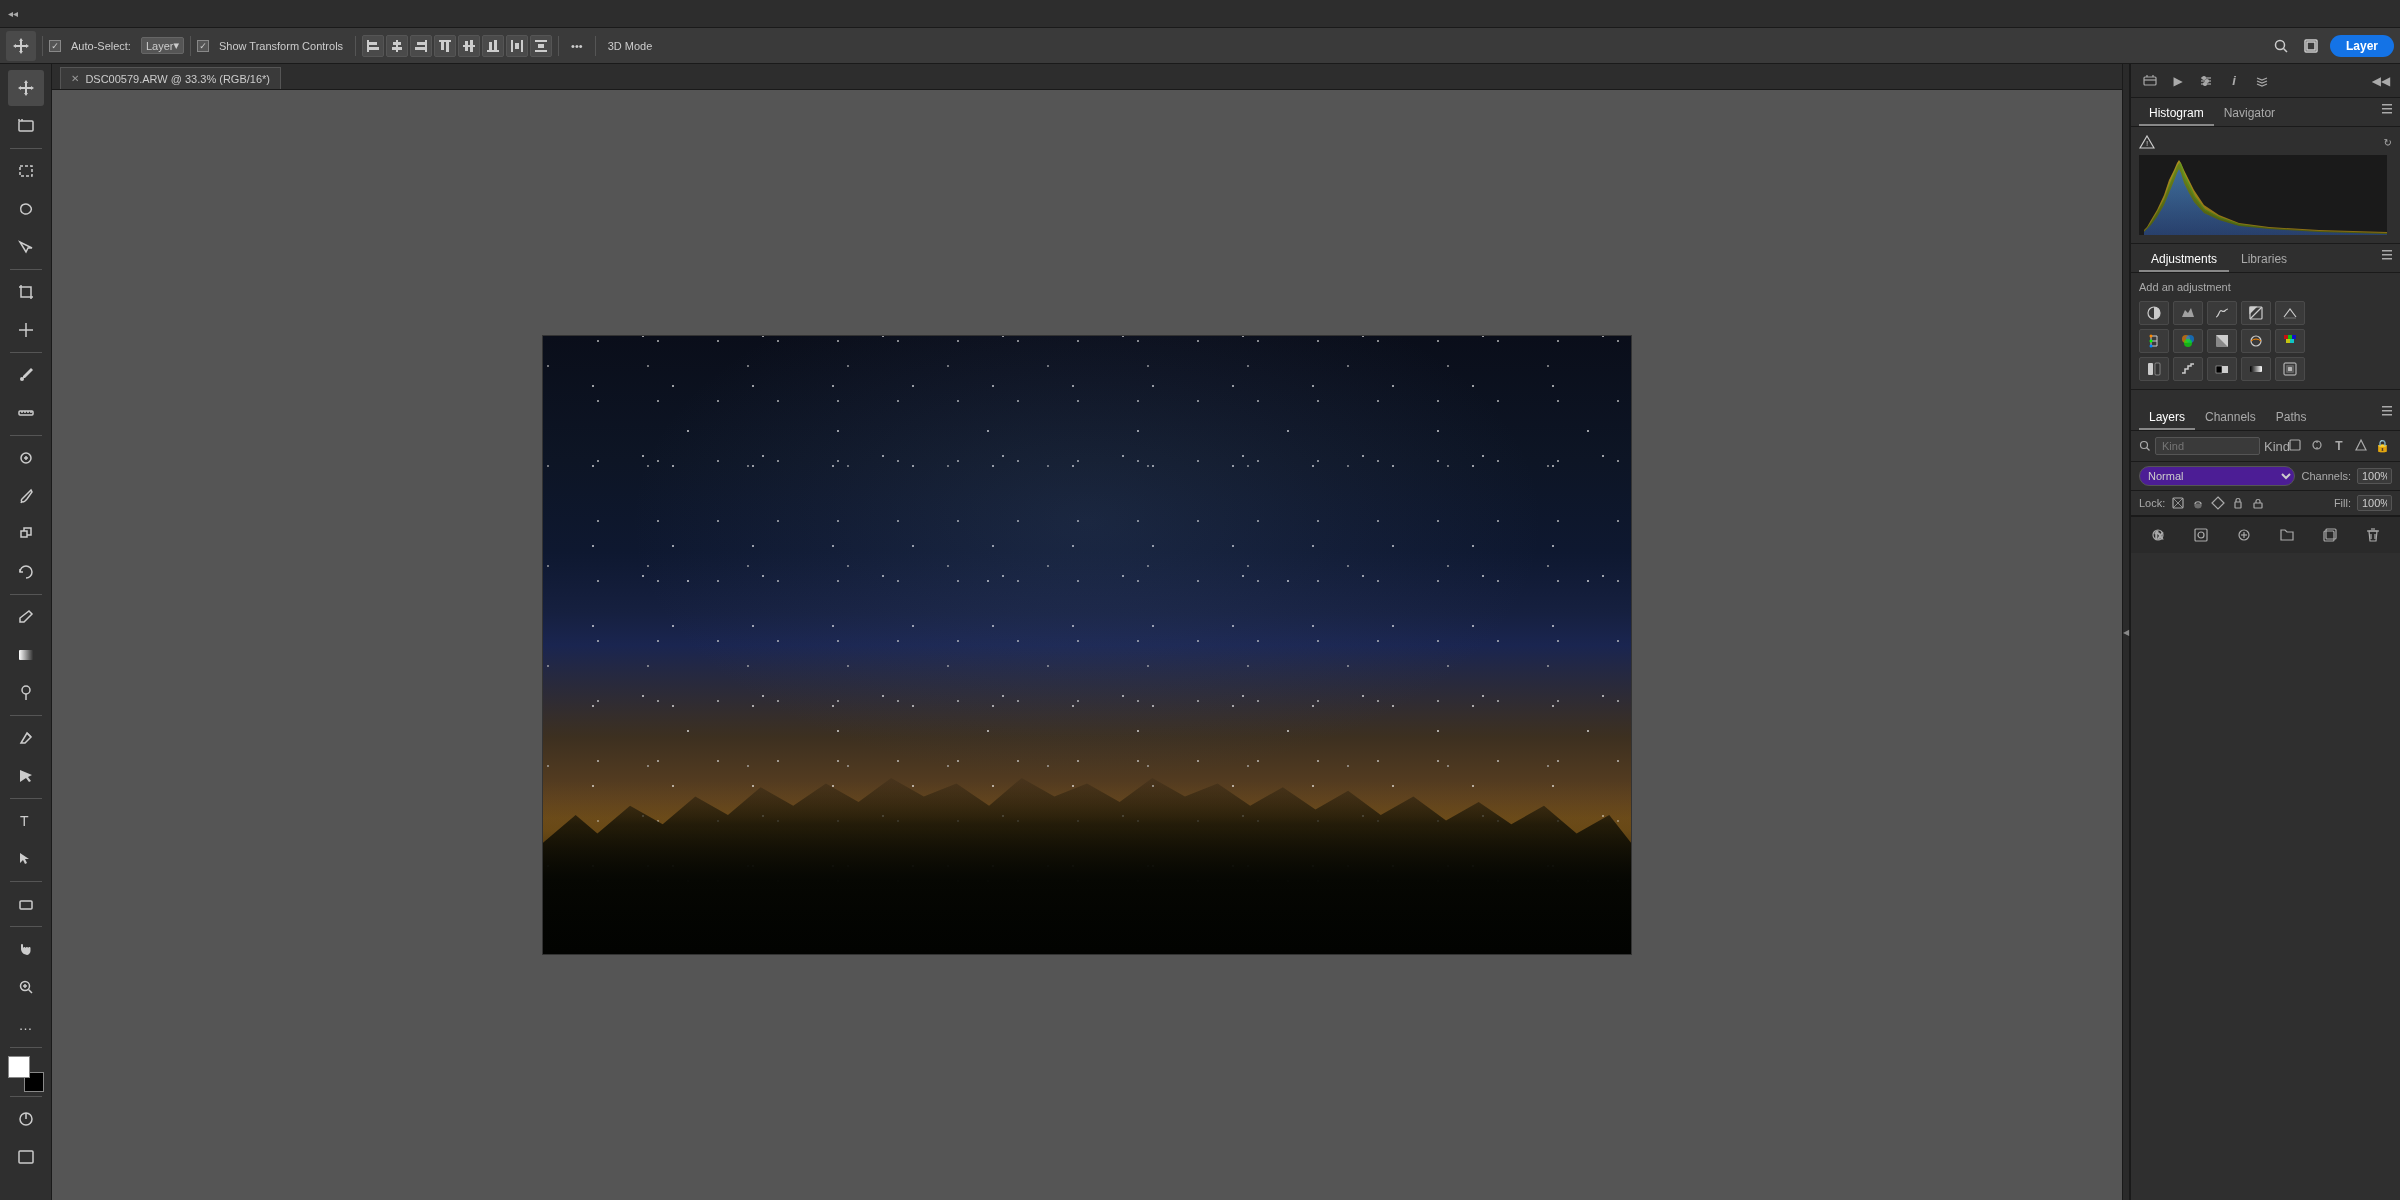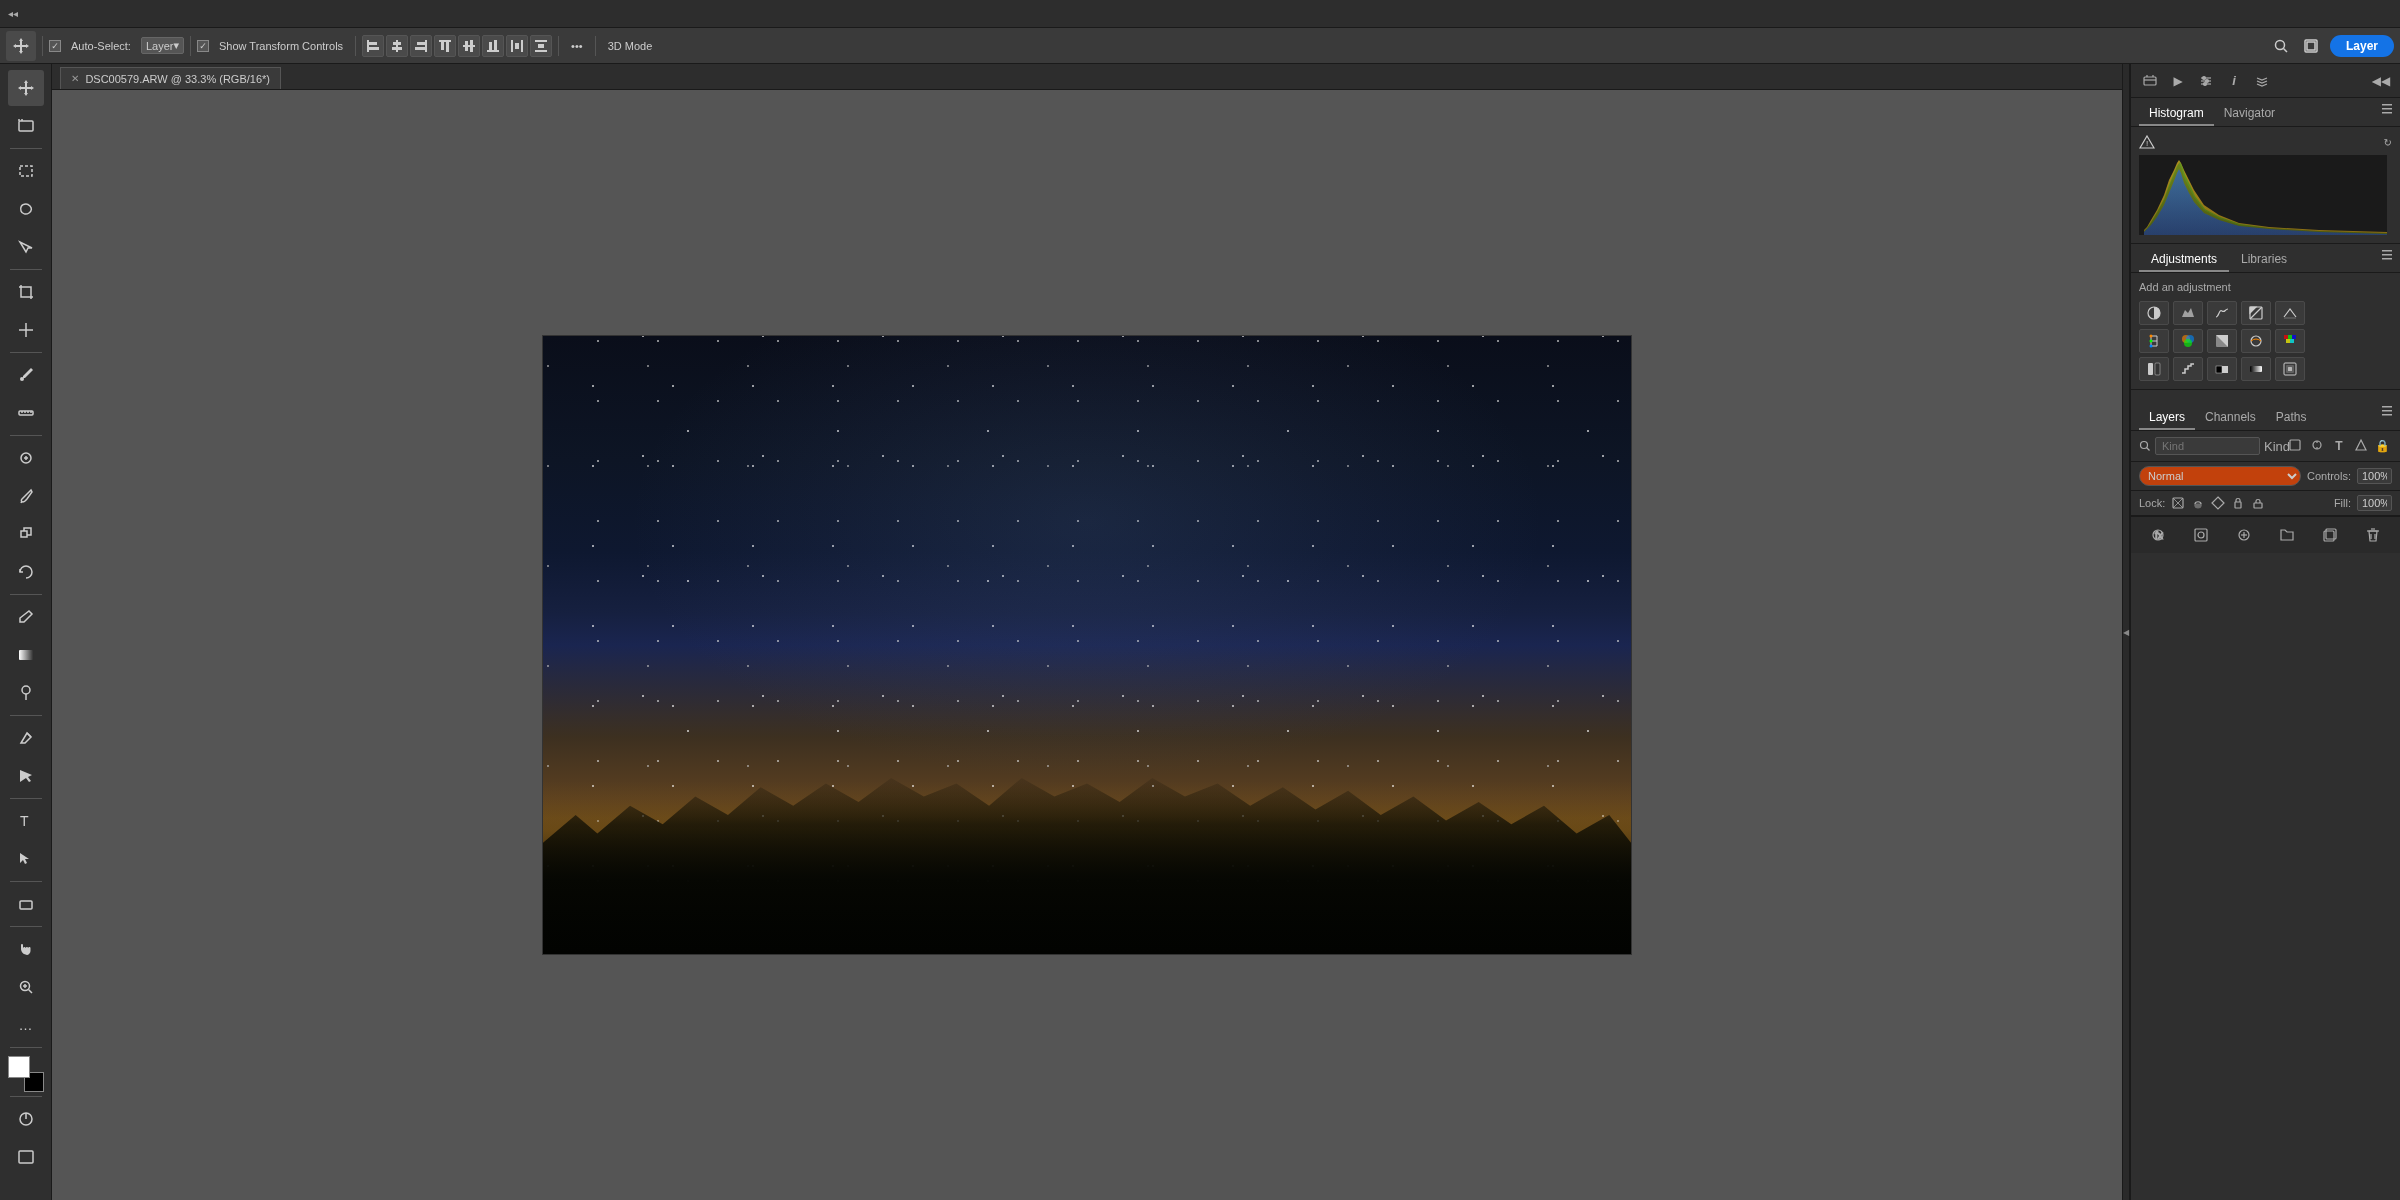--- a/index.html
+++ b/index.html
@@ -461,21 +461,21 @@
       text-align: center;
     }
     #layers-blend {
       display: flex;
       align-items: center;
       gap: 6px;
       padding: 4px 8px;
       border-bottom: 1px solid #1a1a1a;
     }
     .blend-select {
-      background: #c2410c;
+      background: #4c1d95;
       border: 1px solid #555;
       color: #ccc;
       font-size: 11px;
       padding: 2px 4px;
       border-radius: 10px;
       flex: 1;
     }
     .opacity-label {
       font-size: 11px;
       color: #aaa;
@@ -1211,21 +1211,21 @@
             <path d="M7 2 L12 12 L2 12 Z"></path>
           </svg>
         </div>
         <div class="kind-icon" style="font-size:12px;color:#aaa;">🔒</div>
       </div>
 
       <div id="layers-blend">
         <select class="blend-select">
           <option>Normal</option>
         </select>
-        <span class="opacity-label">Controls:</span>
+        <span class="opacity-label">Channels:</span>
         <input class="opacity-value" value="100%" type="text" style="">
       </div>
 
       <div id="layers-lock">
         <span class="lock-label">Lock:</span>
         <svg width="14" height="14" viewBox="0 0 14 14" fill="none" stroke="#aaa" stroke-width="1.2">
           <rect x="2" y="2" width="10" height="10" rx="1"></rect>
           <path d="M2 2 L12 12 M12 2 L2 12" stroke="#aaa" stroke-width="0.8"></path>
         </svg>
         <svg width="14" height="14" viewBox="0 0 14 14" fill="none" stroke="#aaa" stroke-width="1.2">

